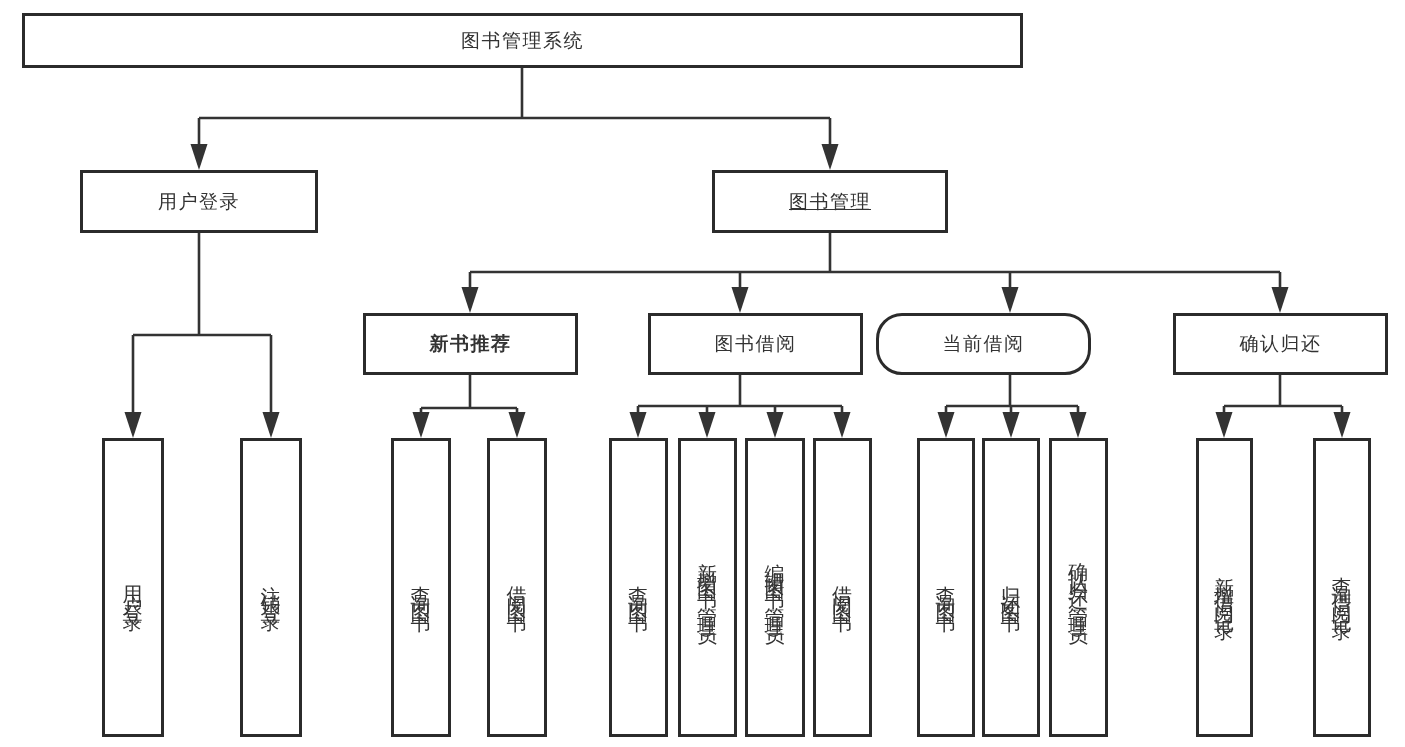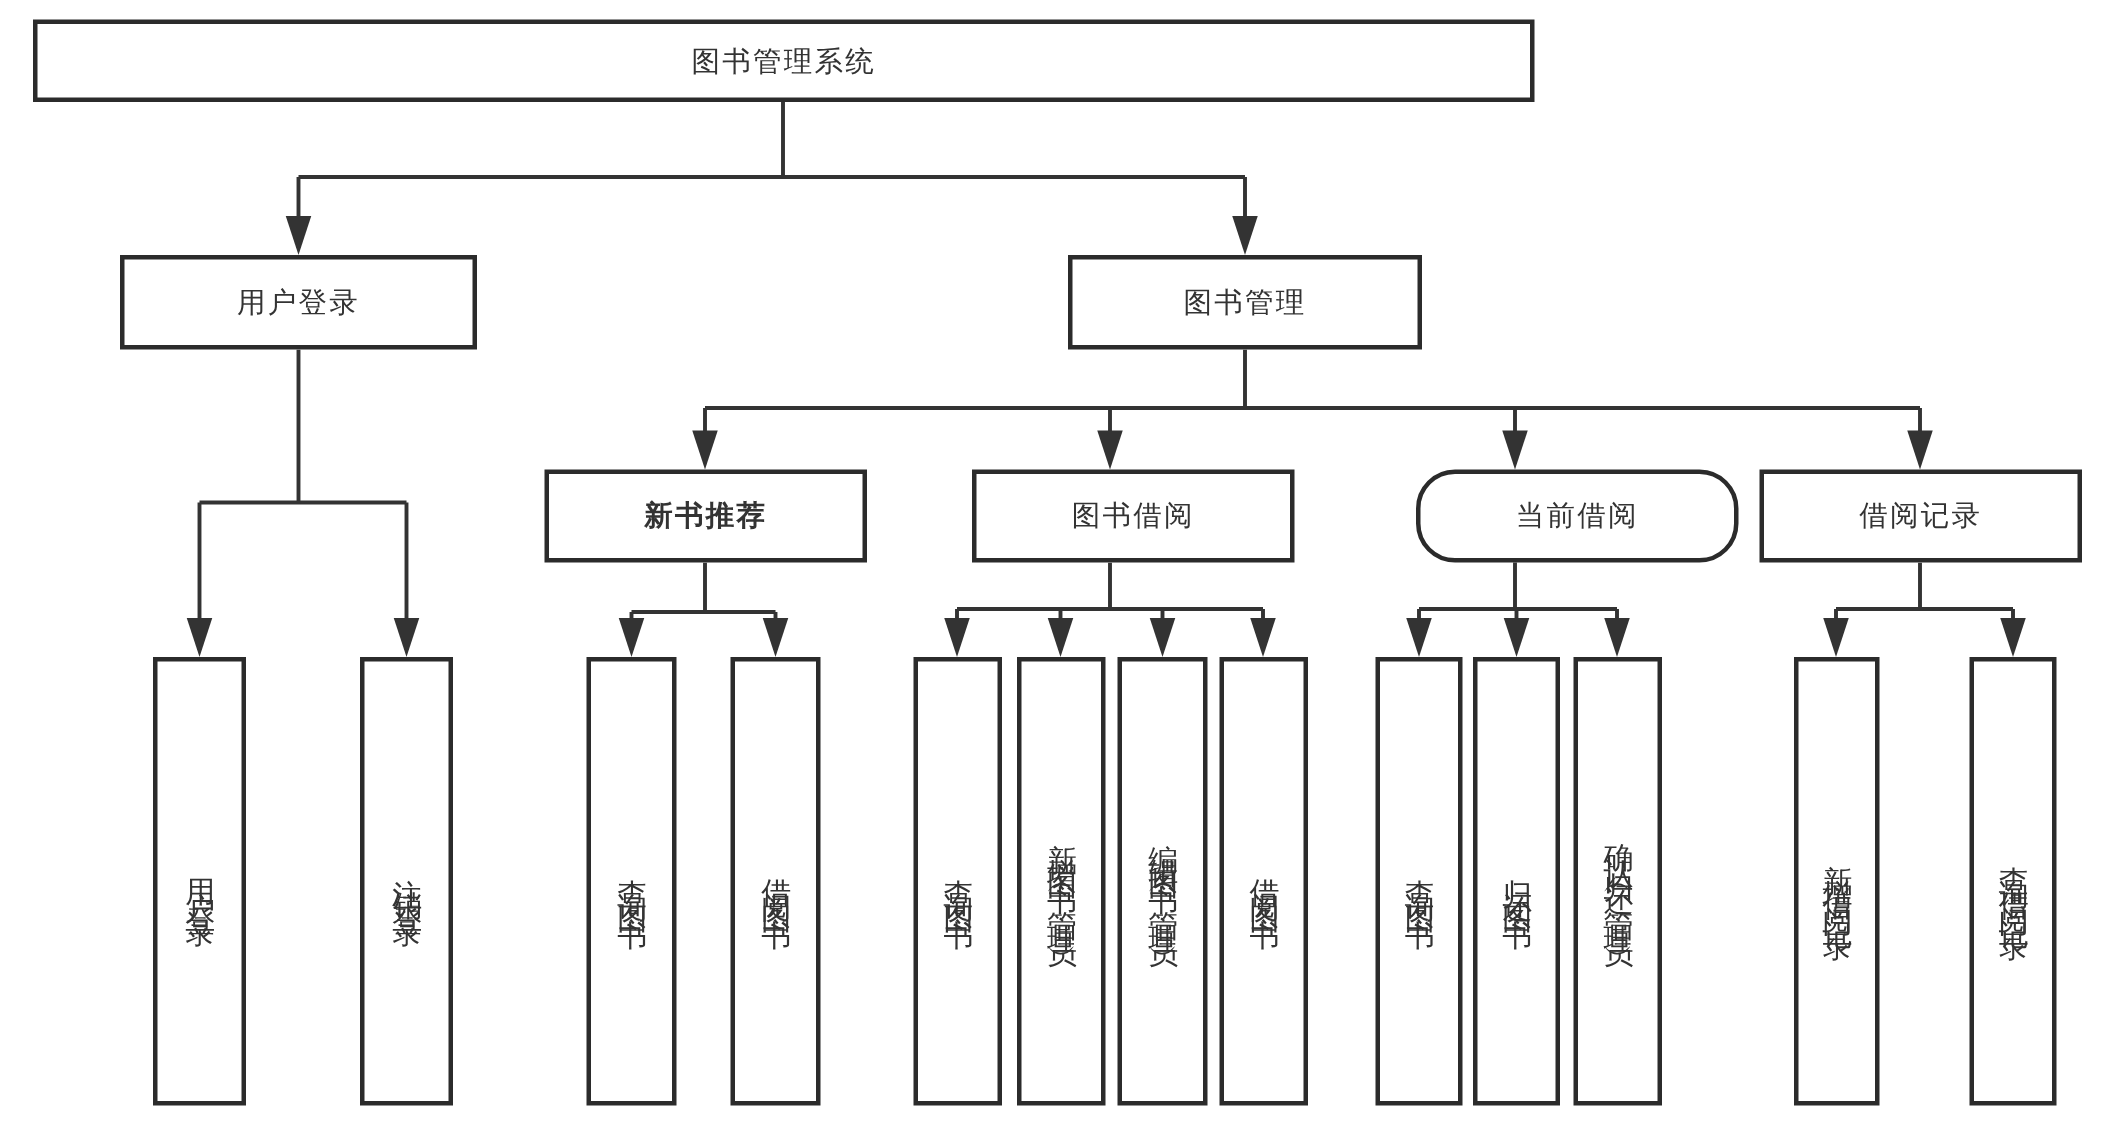--- a/index.html
+++ b/index.html
@@ -68,34 +68,34 @@
       <polygon fill="#333333" points="1215.5,412 1232.5,412 1224,438"></polygon>
       <polygon fill="#333333" points="1333.5,412 1350.5,412 1342,438"></polygon>
     </svg>
   <div>
       <div class="node horizontal" style="left: 22px; top: 13px; width: 1001px; height: 55px;">
         <span class="label">图书管理系统</span>
       </div>
       <div class="node horizontal" style="left: 80px; top: 170px; width: 238px; height: 63px;">
         <span class="label">用户登录</span>
       </div>
-      <div class="node horizontal" style="left: 712px; top: 170px; width: 236px; height: 63px;">
+      <div class="node horizontal" style="left: 712px; top: 170px; width: 236px; height: 63px; text-decoration: underline;">
         <span class="label">图书管理</span>
       </div>
       <div class="node horizontal" style="left: 363px; top: 313px; width: 215px; height: 62px; font-weight: bold;">
         <span class="label">新书推荐</span>
       </div>
       <div class="node horizontal" style="left: 648px; top: 313px; width: 215px; height: 62px;">
         <span class="label">图书借阅</span>
       </div>
-      <div class="node horizontal" style="left: 944px; top: 313px; width: 215px; height: 62px; border-radius: 26px;">
+      <div class="node horizontal" style="left: 876px; top: 313px; width: 215px; height: 62px; border-radius: 26px;">
         <span class="label">当前借阅</span>
       </div>
       <div class="node horizontal" style="left: 1173px; top: 313px; width: 215px; height: 62px;">
-        <span class="label">借阅记录</span>
+        <span class="label">确认归还</span>
       </div>
       <div class="node vertical" style="left: 102px; top: 438px; width: 62px; height: 299px;">
         <span class="label">用户登录</span>
       </div>
       <div class="node vertical" style="left: 240px; top: 438px; width: 62px; height: 299px;">
         <span class="label">注销登录</span>
       </div>
       <div class="node vertical" style="left: 391px; top: 438px; width: 60px; height: 299px;">
         <span class="label">查询图书</span>
       </div>

